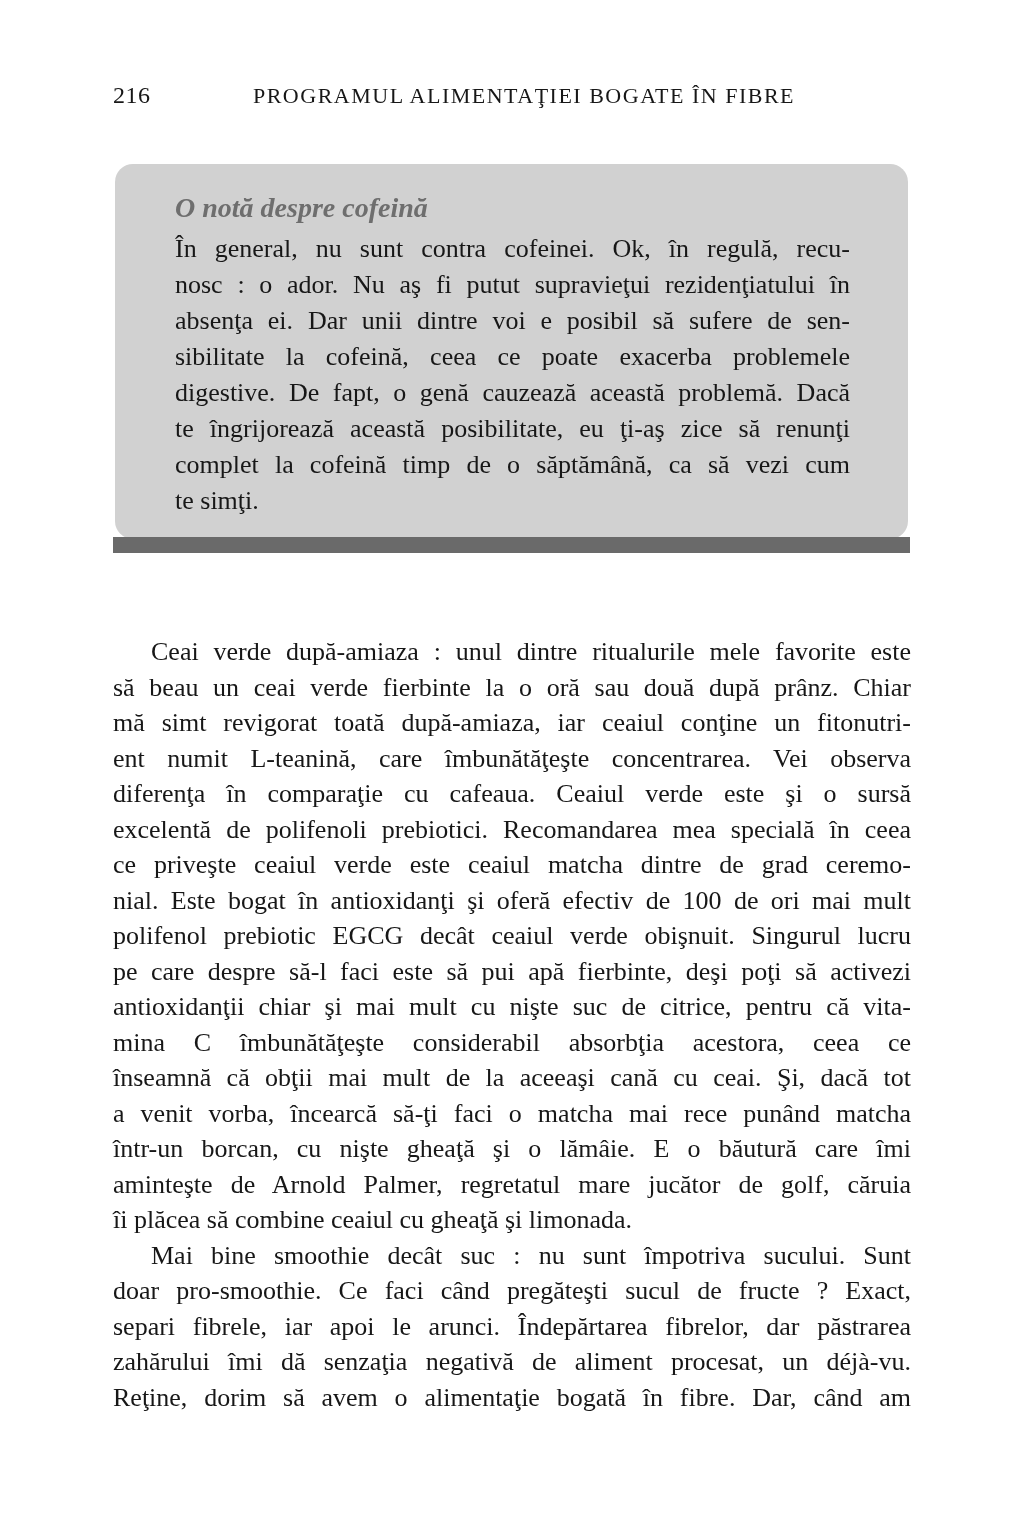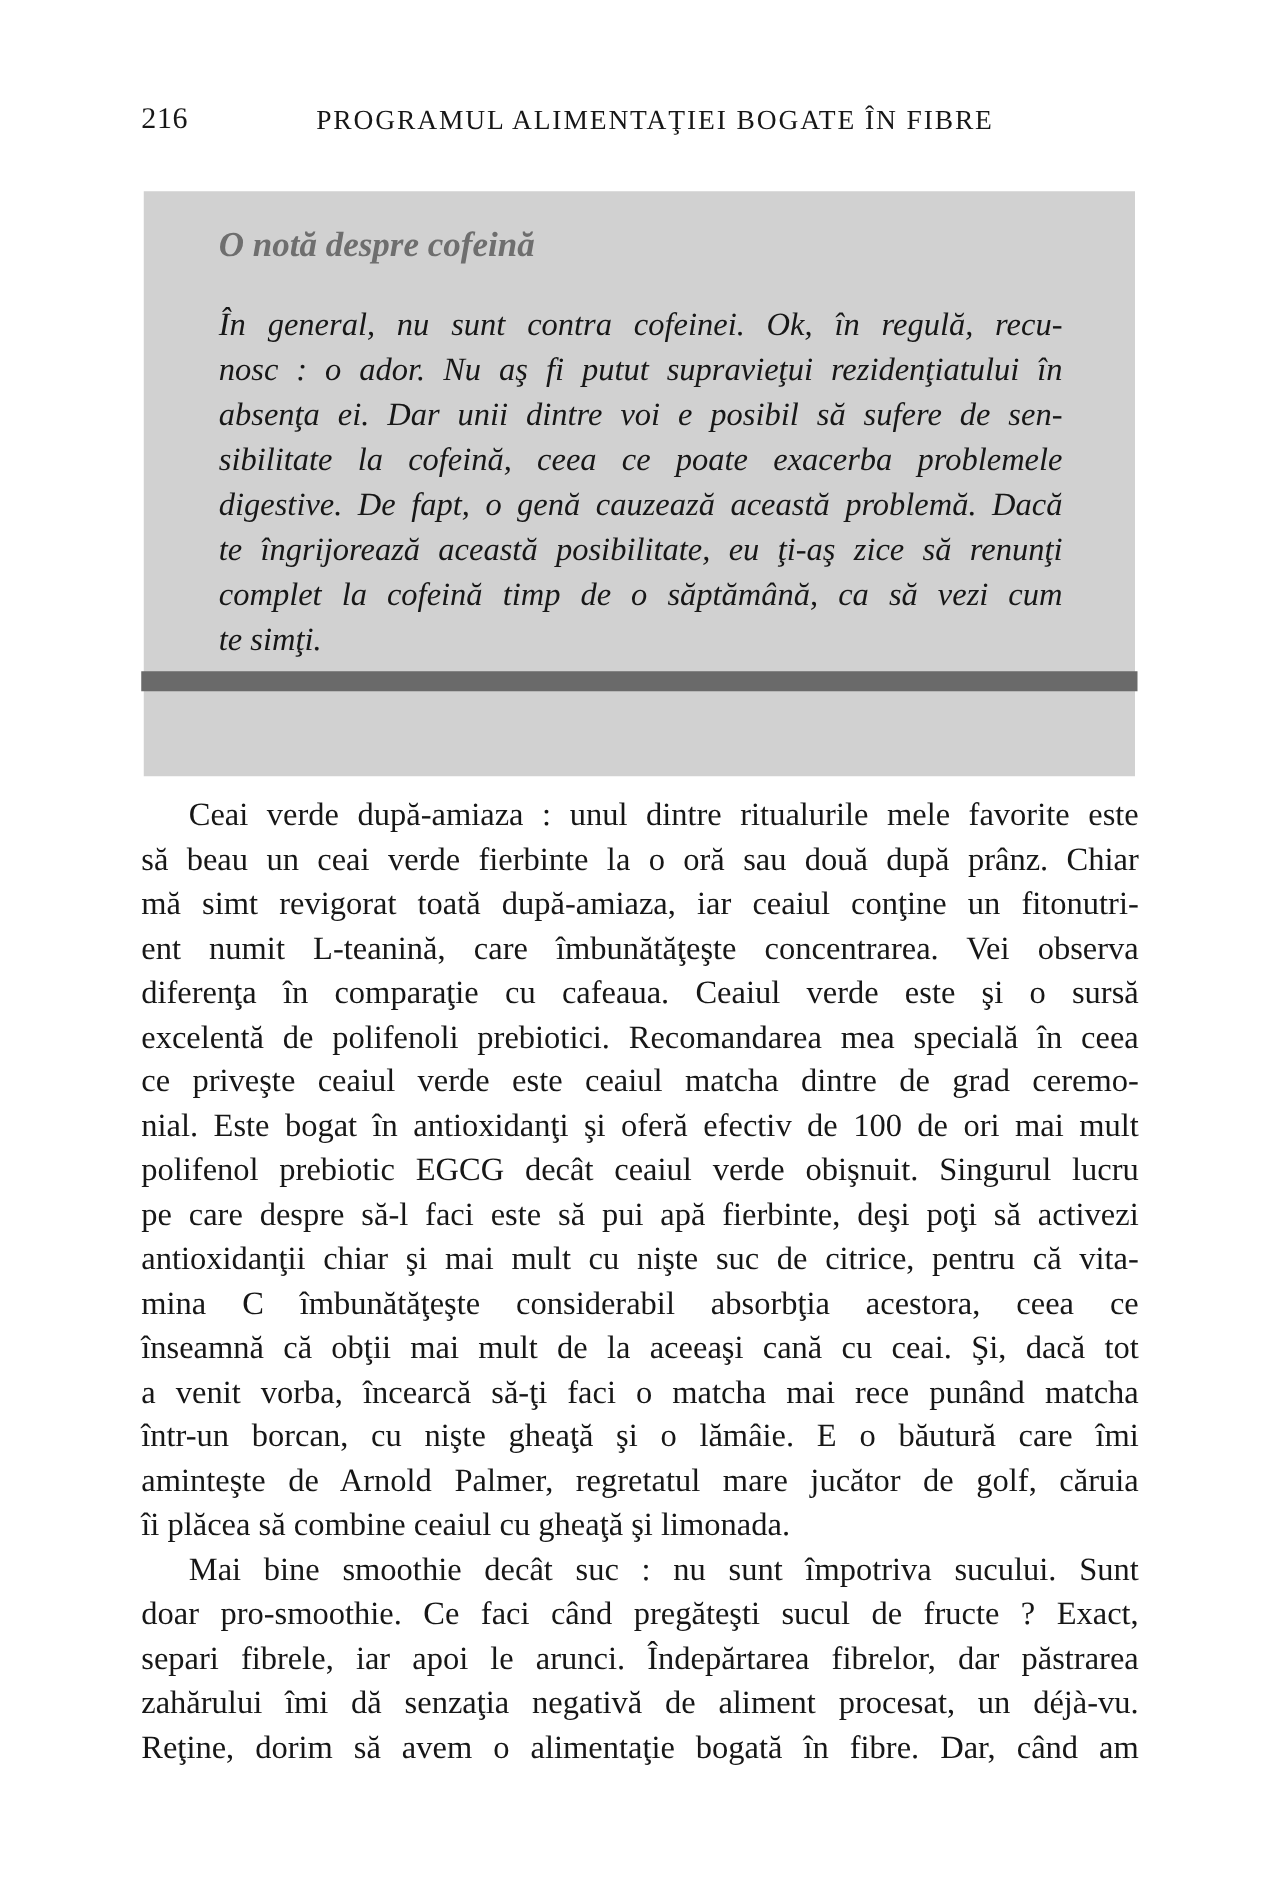--- a/index.html
+++ b/index.html
@@ -29,33 +29,34 @@
   }
   .head-title{
     position:absolute;left:0;right:0;top:1px;
     text-align:center;
     font-size:22px;letter-spacing:1.5px;
     white-space:nowrap;
     padding-left:40px;
   }
   
   .note-box{
-    position:absolute;left:115px;top:153px;
-    width:793px;height:468px;
+    position:absolute;left:115px;top:164px;
+    width:793px;height:375px;
     background:var(--note-box-bg);
     box-sizing:border-box;
     padding:0 58px 0 60px;
+    border-radius:18px;
   }
   .note-heading{
     margin-top:27px;
     font-size:28px;line-height:34px;
     font-weight:bold;font-style:italic;
     color:var(--heading-text);
   }
-  .note-lines{margin-top:28px;font-style:italic;}
+  .note-lines{margin-top:6px;}
   .note-lines .line{
     font-size:26px;line-height:36px;
     color:var(--body-text);
   }
   .note-bar{
     position:absolute;left:113px;top:537px;
     width:797px;height:16px;
     background:var(--note-bar);
   }
   

